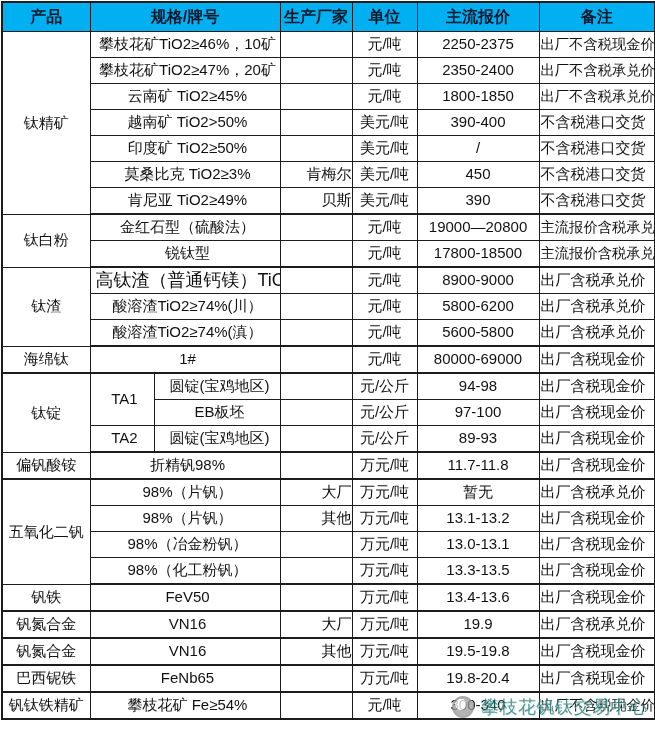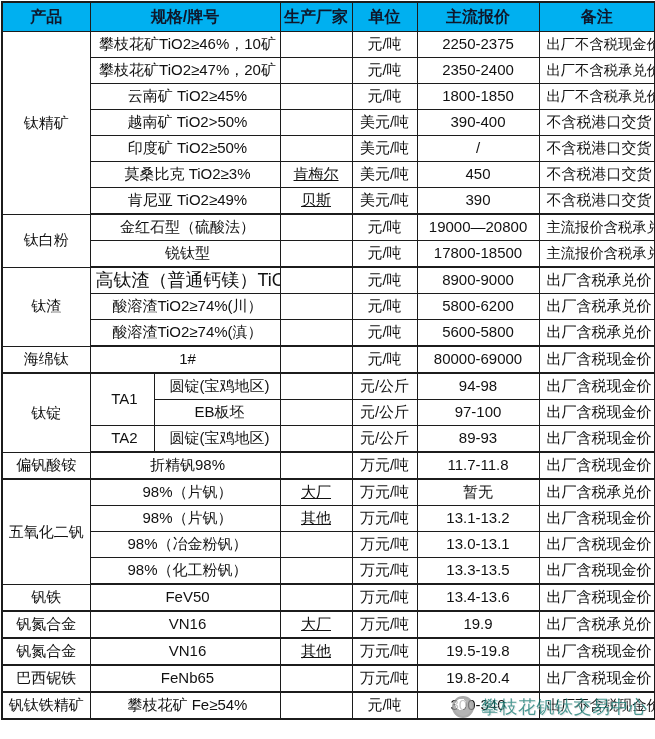--- a/index.html
+++ b/index.html
@@ -28,24 +28,24 @@
     background:#00B0F0;
     color:#0f172a;
     font-weight:bold;
     font-size:16px;
     height:28px;
     text-align:center;
   }
   .price-table tbody td{height:25px;}
   td.product{text-align:center;}
   td.spec{text-align:center;padding-left:5px;}
-  td.maker{text-align:center;text-decoration:underline;}
+  td.maker{text-align:right;}
   td.unit{text-align:center;margin-left:44px;}
   td.price{text-align:center;margin-left:48px;}
-  td.note{text-align:left;padding-left:7px;}
+  td.note{text-align:left;padding-left:1px;}
   tr.group-end td{border-bottom-width:2px;}
   .watermark{
     position:absolute;
     top:695px;left:452px;
     display:flex;align-items:center;gap:7px;
     opacity:0.75;
   }
   .wm-icon{
     width:22px;height:22px;border-radius:50%;
     border:2px solid #8f8f8f;

